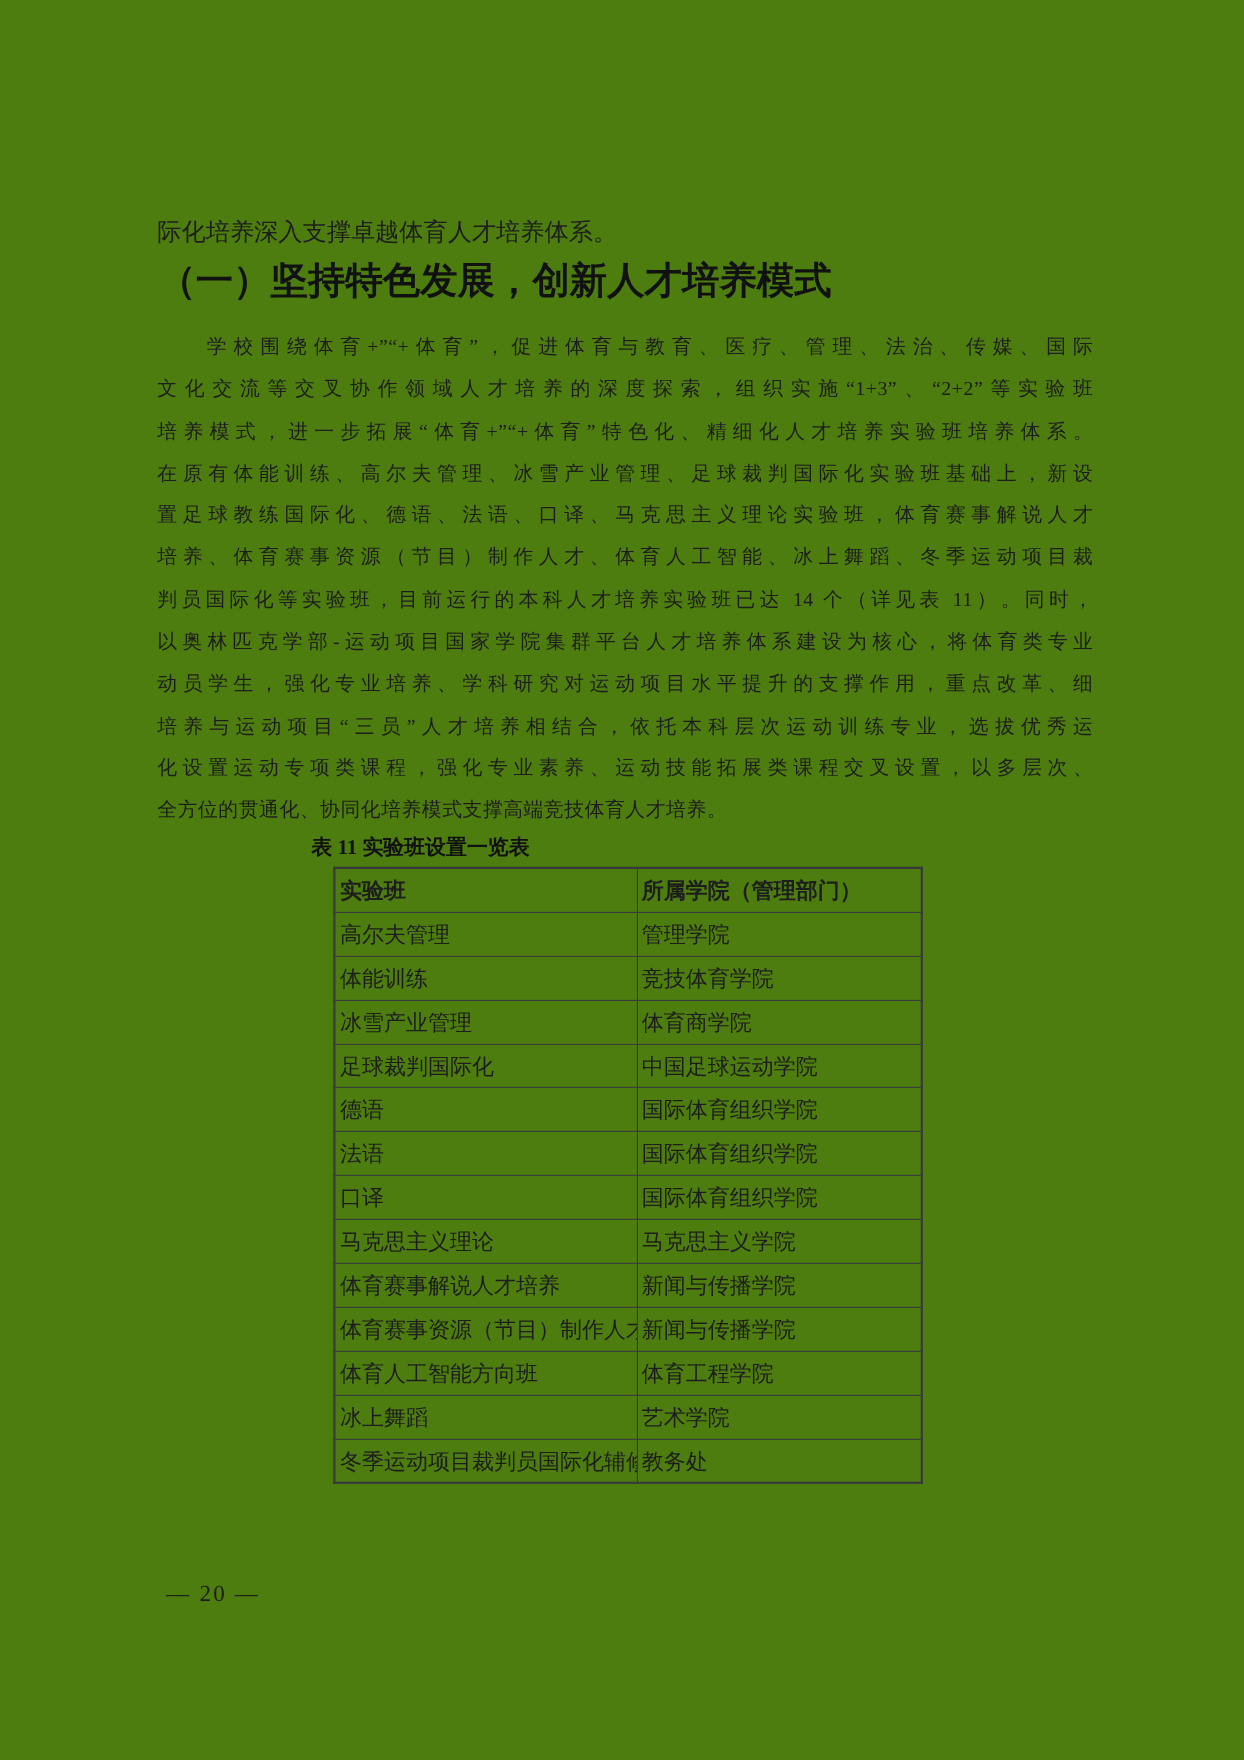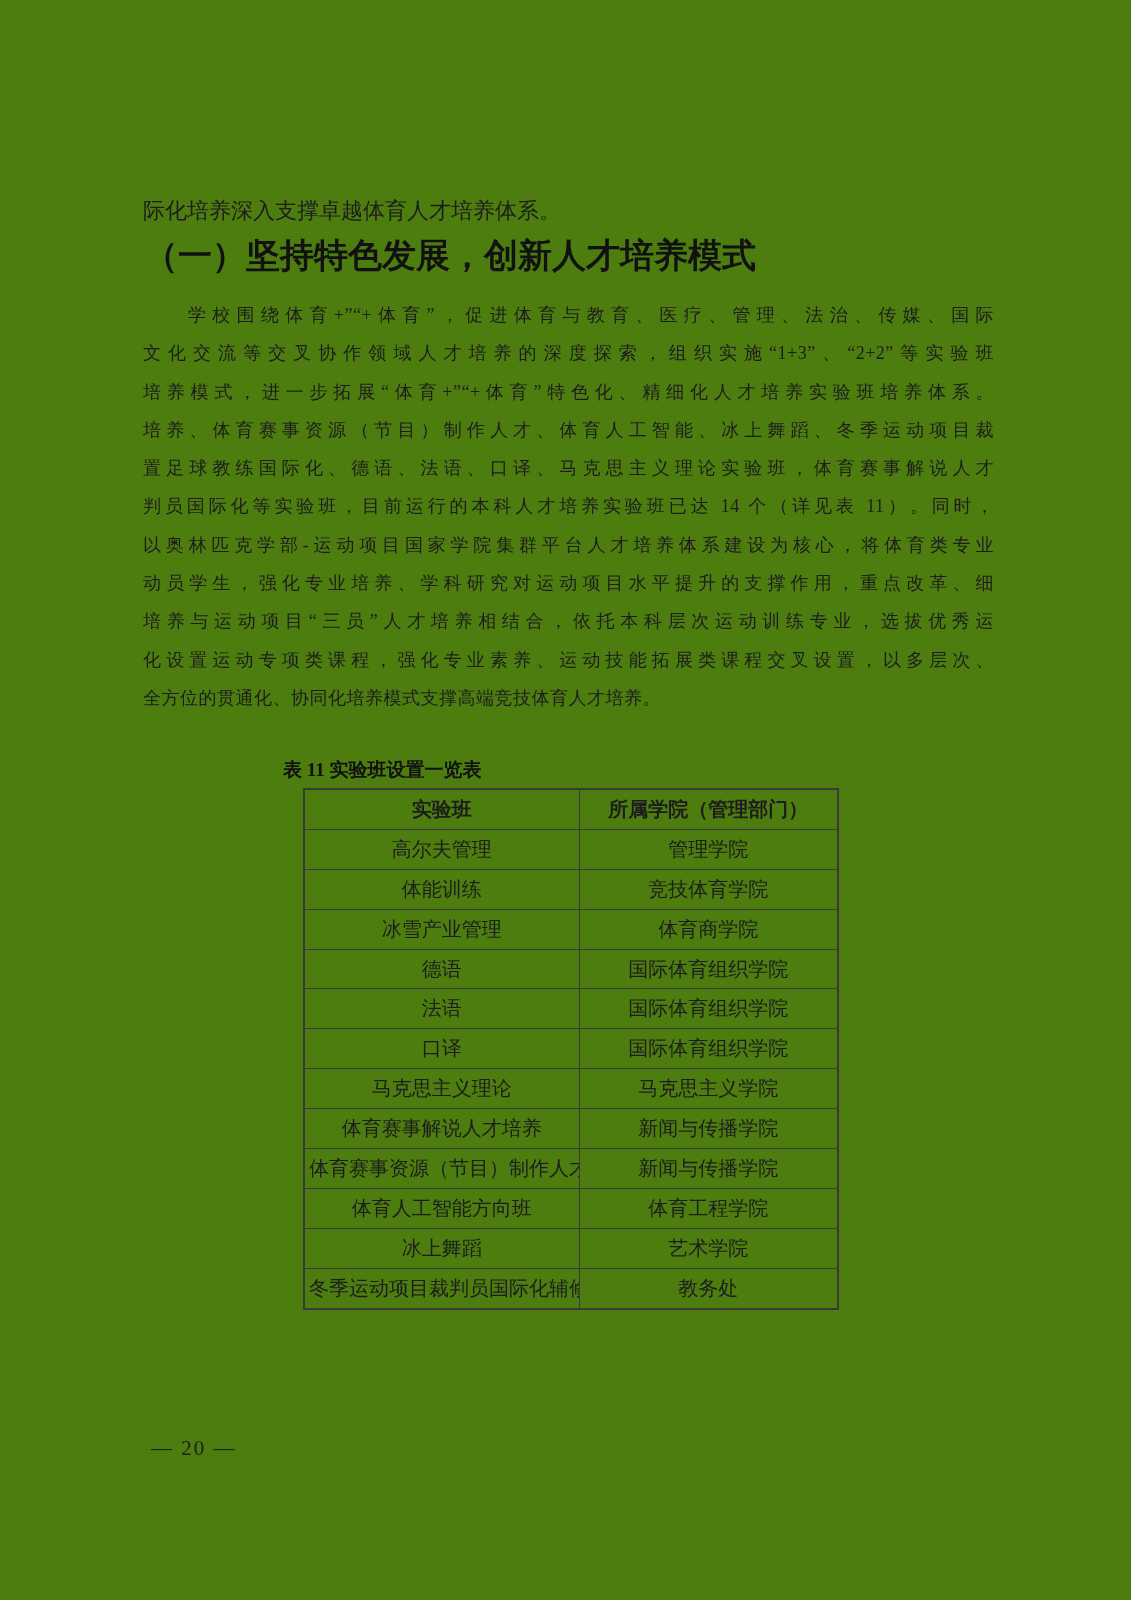--- a/index.html
+++ b/index.html
@@ -54,21 +54,21 @@
     width:534px;
     border-collapse:collapse;
     table-layout:fixed;
   }
   .exp-table col.c1{ width:275px; }
   .exp-table col.c2{ width:259px; }
   .exp-table{ border:2px solid #3a3a3a; }
   .exp-table th, .exp-table td{
     border:1px solid #3a3a3a;
     height:38.9px;
-    text-align:center;
+    text-align:left;
     vertical-align:middle;
     font-size:20px;
     padding:0 4px;
     overflow:hidden;
     white-space:nowrap;
   }
   .exp-table th{ font-weight:bold; }
   .page-number{
     position:absolute;
     left:151px; top:1436px;
@@ -83,22 +83,23 @@
 <div class="page">
 
   <div class="cont-line">际化培养深入支撑卓越体育人才培养体系。</div>
 
   <div class="heading">（一）坚持特色发展，创新人才培养模式</div>
 
   <div class="body-paragraph">
       <div class="pline first">学校围绕体育+”“+体育”，促进体育与教育、医疗、管理、法治、传媒、国际</div>
       <div class="pline">文化交流等交叉协作领域人才培养的深度探索，组织实施“1+3”、“2+2”等实验班</div>
       <div class="pline">培养模式，进一步拓展“体育+”“+体育”特色化、精细化人才培养实验班培养体系。</div>
+      <div class="pline">在原有体能训练、高尔夫管理、冰雪产业管理、足球裁判国际化实验班基础上，新设</div>
+      <div class="pline">置足球教练国际化、德语、法语、口译、马克思主义理论实验班，体育赛事解说人才</div>
       <div class="pline">培养、体育赛事资源（节目）制作人才、体育人工智能、冰上舞蹈、冬季运动项目裁</div>
-      <div class="pline">置足球教练国际化、德语、法语、口译、马克思主义理论实验班，体育赛事解说人才</div>
       <div class="pline">判员国际化等实验班，目前运行的本科人才培养实验班已达 14 个（详见表 11）。同时，</div>
       <div class="pline">以奥林匹克学部-运动项目国家学院集群平台人才培养体系建设为核心，将体育类专业</div>
       <div class="pline">动员学生，强化专业培养、学科研究对运动项目水平提升的支撑作用，重点改革、细</div>
       <div class="pline">培养与运动项目“三员”人才培养相结合，依托本科层次运动训练专业，选拔优秀运</div>
       <div class="pline">化设置运动专项类课程，强化专业素养、运动技能拓展类课程交叉设置，以多层次、</div>
       <div class="pline last">全方位的贯通化、协同化培养模式支撑高端竞技体育人才培养。</div>
     </div>
 
   <div class="table-caption">表 11  实验班设置一览表</div>
 
@@ -118,20 +119,24 @@
           <td>高尔夫管理</td>
           <td>管理学院</td>
         </tr>
         <tr>
           <td>体能训练</td>
           <td>竞技体育学院</td>
         </tr>
         <tr>
           <td>冰雪产业管理</td>
           <td>体育商学院</td>
+        </tr>
+        <tr>
+          <td>足球裁判国际化</td>
+          <td>中国足球运动学院</td>
         </tr>
         <tr>
           <td>德语</td>
           <td>国际体育组织学院</td>
         </tr>
         <tr>
           <td>法语</td>
           <td>国际体育组织学院</td>
         </tr>
         <tr>

